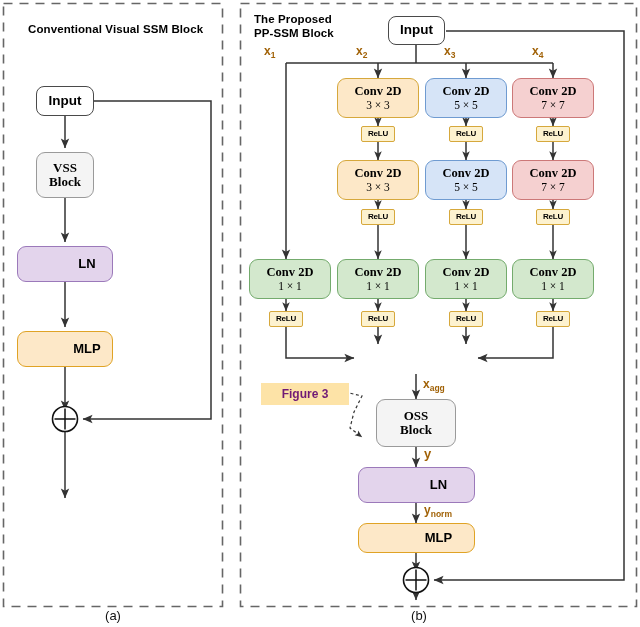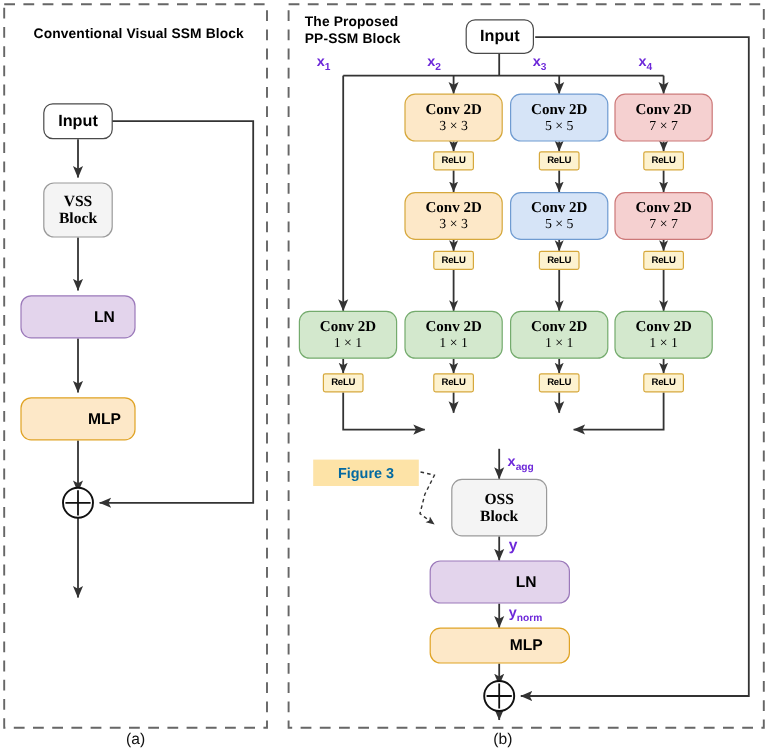--- a/index.html
+++ b/index.html
@@ -7,34 +7,34 @@
   body{width:640px;height:627px;position:relative;overflow:hidden;
        font-family:"Liberation Sans",sans-serif;color:#000;}
   #canvas{position:absolute;left:0;top:0;width:640px;height:627px;}
   svg.layer{position:absolute;left:0;top:0;width:640px;height:627px;overflow:visible;}
   .node{position:absolute;box-sizing:border-box;display:flex;flex-direction:column;
         align-items:center;justify-content:center;text-align:center;line-height:1.08;}
   .rnd{border-radius:9px;}
   .panel-title{position:absolute;font-weight:bold;font-size:11.5px;letter-spacing:.1px;
                line-height:1.25;color:#000;}
   .panel-caption{position:absolute;font-size:13px;color:#111;text-align:center;}
-  .edge-label{position:absolute;font-weight:bold;font-size:12px;color:#6d28d9;white-space:nowrap;}
+  .edge-label{position:absolute;font-weight:bold;font-size:12px;color:#a16207;white-space:nowrap;}
   .edge-label sub{font-size:8.5px;}
   .relu{font-family:"Liberation Sans",sans-serif;font-weight:bold;font-size:8px;
         letter-spacing:-0.2px;background:#fdf2cf;border:1px solid #d6a83c;border-radius:2px;text-align:right;}
   .convbox{font-size:0;}
   .convbox .l1{font-family:"Liberation Serif",serif;font-weight:bold;font-size:12.5px;}
   .convbox .l2{font-family:"Liberation Serif",serif;font-weight:normal;font-size:11.5px;margin-top:1px;}
   .bigbox{font-family:"Liberation Sans",sans-serif;font-weight:bold;font-size:13px;padding-left:44px;}
   .inputbox{font-family:"Liberation Sans",sans-serif;font-weight:bold;font-size:13.5px;
             background:#ffffff;border:1.6px solid #4a4a4a;border-radius:8px;}
   .ssmbox{font-family:"Liberation Serif",serif;font-weight:bold;font-size:13px;
           background:#f4f4f4;border:1.4px solid #9a9a9a;border-radius:9px;}
   .figbox{font-family:"Liberation Sans",sans-serif;font-weight:bold;font-size:12px;
-          color:#0369a1;background:#fde3a7;border:none;border-radius:0;}
+          color:#701a75;background:#fde3a7;border:none;border-radius:0;}
 </style>
 </head>
 <body>
 
 <div id="canvas">
 
   <svg class="layer">
     <defs>
       <marker id="ah" markerWidth="9" markerHeight="9" refX="6.4" refY="3.1" orient="auto" markerUnits="strokeWidth">
         <path d="M0,0.3 L6.6,3.1 L0,5.9 L1.5,3.1 Z" fill="#333333"></path>

